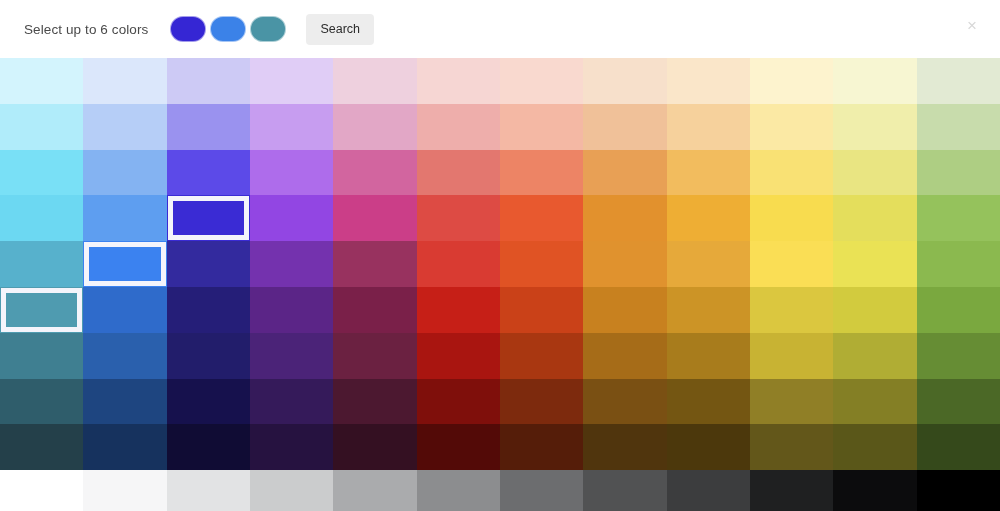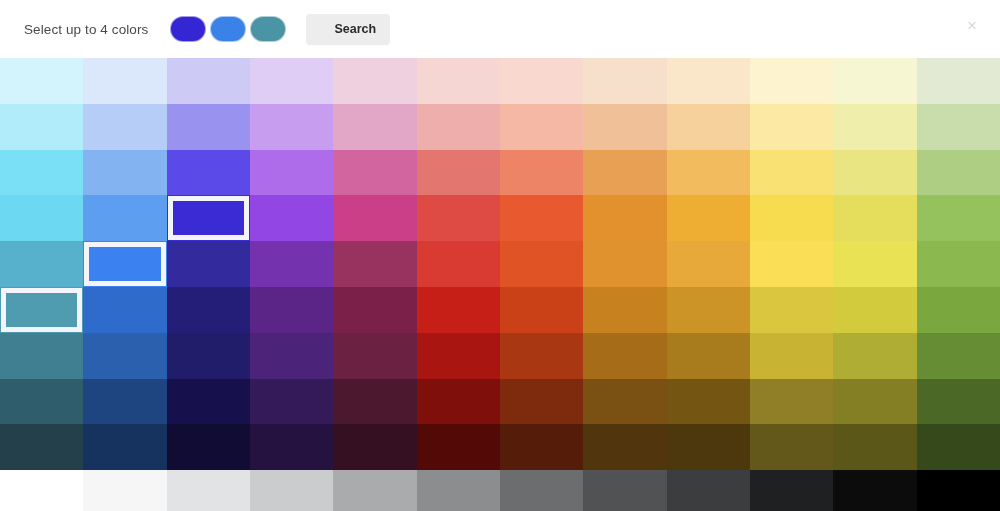--- a/index.html
+++ b/index.html
@@ -37,24 +37,24 @@
     height: 26px;
     border-radius: 13px;
     border: 1px solid rgba(255,255,255,.55);
     cursor: pointer;
   }
   .search-button {
     margin-left: 20px;
     background: #ededed;
     color: #2c2c2c;
     font-size: 12.5px;
-    font-weight: bold;
+    font-weight: normal;
     border: none;
     border-radius: 4px;
-    padding: 8px 14px 9px 28px;
+    padding: 8px 14px 9px 14px;
     cursor: pointer;
     font-family: "Liberation Sans", sans-serif;
   }
   .close-icon {
     position: absolute;
     right: 18px;
     top: 16px;
     width: 20px;
     height: 20px;
     color: #d8d8d8;
@@ -86,21 +86,21 @@
   }
   .gray-row { display: grid; grid-template-columns: repeat(12, 1fr); width: 1000px; }
   .gray-cell { height: 45px; cursor: pointer; }
 </style>
 </head>
 <body>
 
 <div id="app">
 
   <div class="header">
-    <span class="header-label">Select up to 4 colors</span>
+    <span class="header-label">Select up to 6 colors</span>
 
     <div class="selected-swatches">
         <div class="swatch-pill" style="background: rgb(53, 38, 212);"></div>
         <div class="swatch-pill" style="background: rgb(59, 130, 232);"></div>
         <div class="swatch-pill" style="background: rgb(74, 148, 165);"></div>
       </div>
 
     <button class="search-button">Search</button>
 
     <span class="close-icon">×</span>

